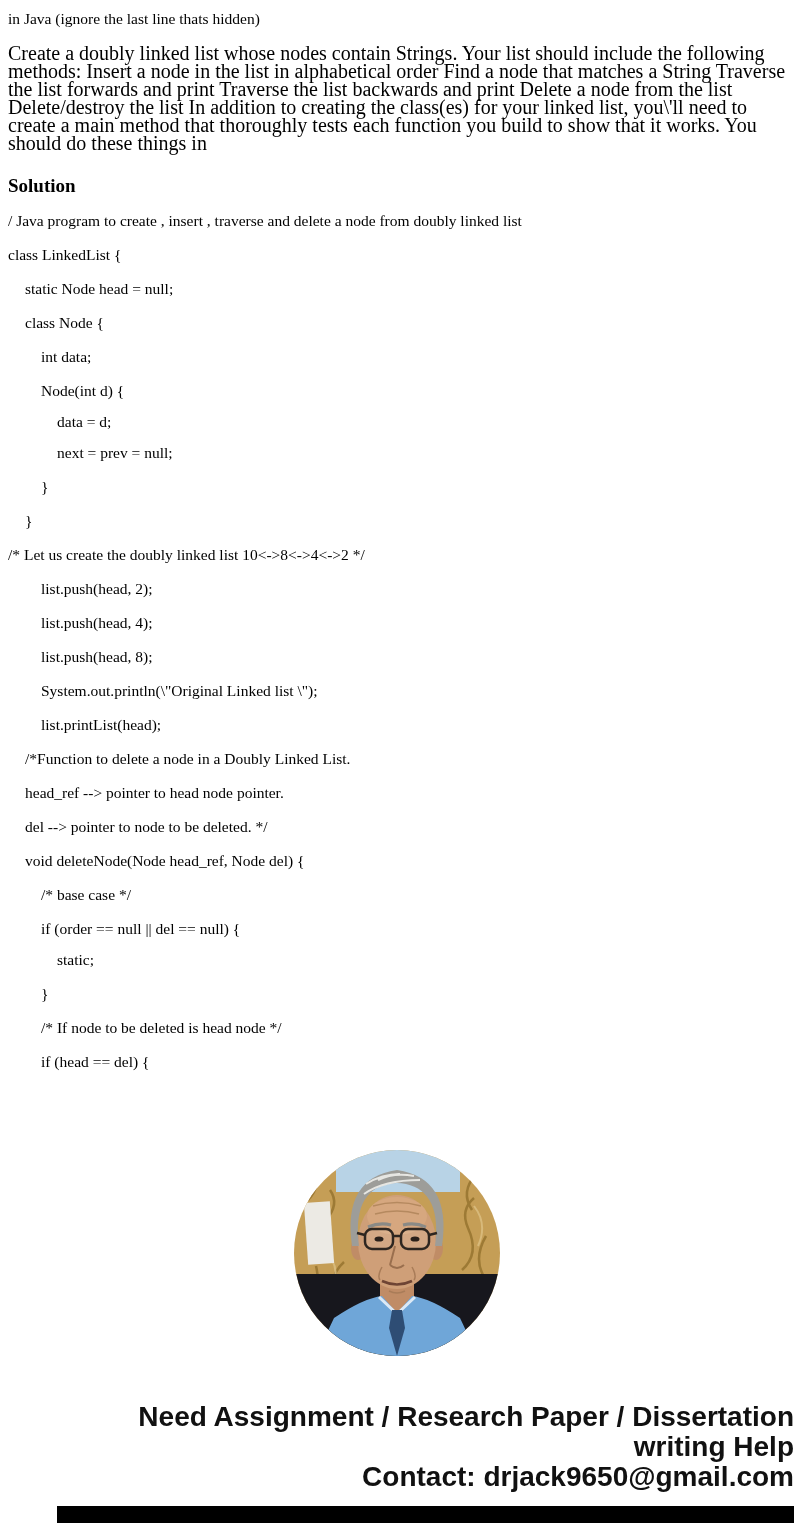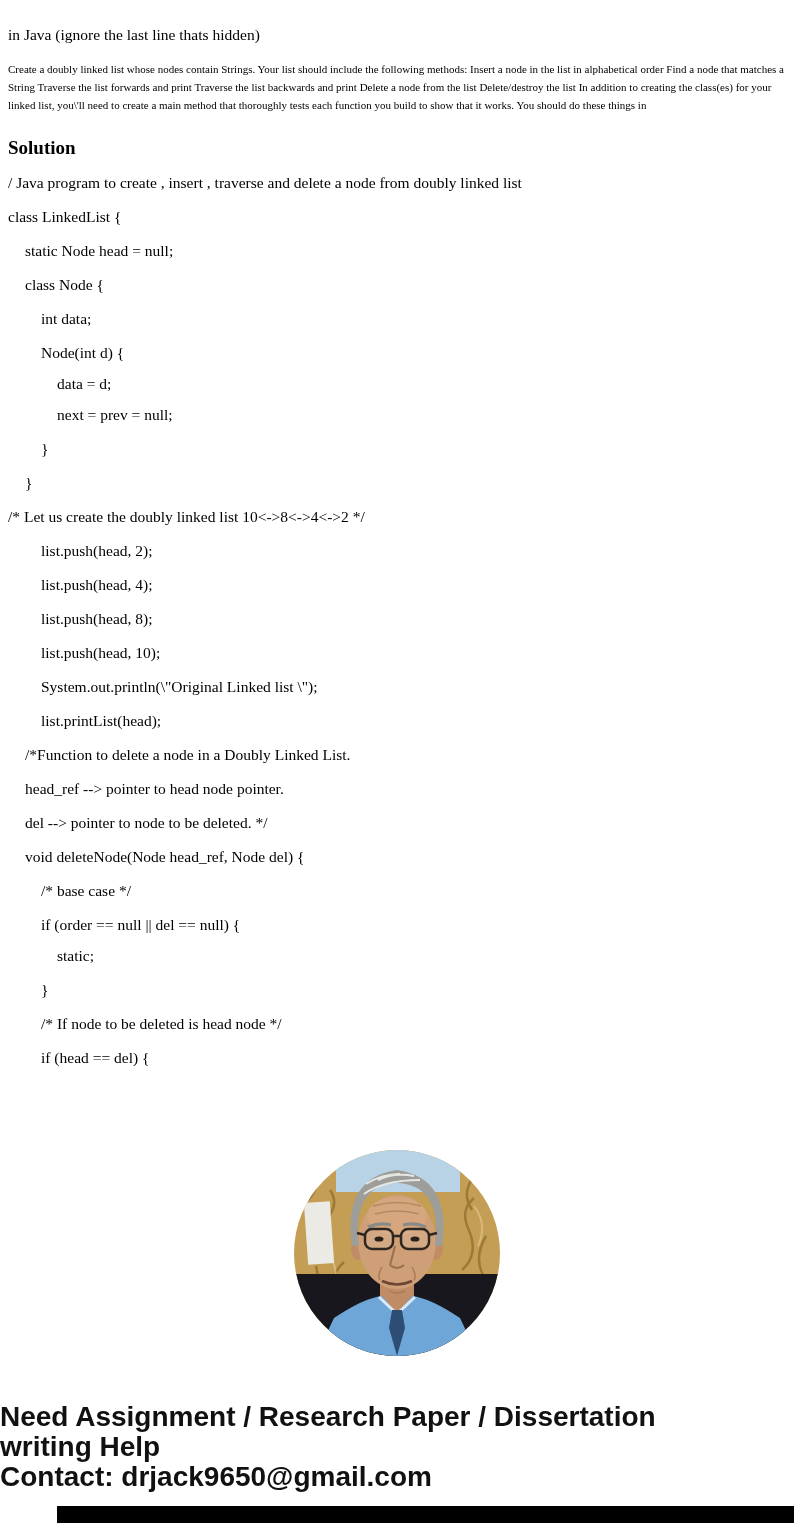--- a/index.html
+++ b/index.html
@@ -6,32 +6,32 @@
   body {
     width: 794px; height: 1523px;
     background: #ffffff;
     color: #000000;
     font-family: "Liberation Serif", serif;
     overflow: hidden;
     position: relative;
   }
   .content {
     box-sizing: border-box;
-    padding: 16px 4px 0 8px;
+    padding: 0 4px 0 8px;
     height: 1122px;
     overflow: hidden;
   }
   .intro-line {
     margin: 9px 0 0 0;
     font-size: 15.5px;
     line-height: 19px;
   }
   .question-para {
     margin: 16px 0 0 0;
-    font-size: 11px;
+    font-size: 20px;
     line-height: 18px;
   }
   .solution-heading {
     margin: 23px 0 0 0;
     font-size: 19px;
     line-height: 21px;
     font-weight: bold;
     font-family: "Liberation Serif", serif;
   }
   .code-block { margin: 0; }
@@ -48,21 +48,21 @@
 
   .avatar-wrap {
     margin-top: 28px;
     display: flex;
     justify-content: center;
   }
   .avatar-wrap svg { display: block; }
 
   .footer {
     margin-top: 46px;
-    text-align: left;
+    text-align: right;
     font-family: "Liberation Sans", sans-serif;
     font-weight: bold;
     font-size: 28px;
     line-height: 30px;
     color: #111111;
     letter-spacing: 0px;
   }
   .bottom-bar {
     position: absolute;
     left: 57px;
@@ -87,21 +87,20 @@
       <p class="code-line i2">int data;</p>
       <p class="code-line i2">Node(int d) {</p>
       <p class="code-line i3">data = d;</p>
       <p class="code-line i3">next = prev = null;</p>
       <p class="code-line i2">}</p>
       <p class="code-line i1">}</p>
       <p class="code-line i0">/* Let us create the doubly linked list 10&lt;-&gt;8&lt;-&gt;4&lt;-&gt;2 */</p>
       <p class="code-line i2">list.push(head, 2);</p>
       <p class="code-line i2">list.push(head, 4);</p>
       <p class="code-line i2">list.push(head, 8);</p>
-      <p class="code-line i2">list.push(head, 10);</p>
       <p class="code-line i2">System.out.println(\"Original Linked list \");</p>
       <p class="code-line i2">list.printList(head);</p>
       <p class="code-line i1">/*Function to delete a node in a Doubly Linked List.</p>
       <p class="code-line i1">head_ref --&gt; pointer to head node pointer.</p>
       <p class="code-line i1">del --&gt; pointer to node to be deleted. */</p>
       <p class="code-line i1">void deleteNode(Node head_ref, Node del) {</p>
       <p class="code-line i2">/* base case */</p>
       <p class="code-line i2">if (order == null || del == null) {</p>
       <p class="code-line i3">static;</p>
       <p class="code-line i2">}</p>

